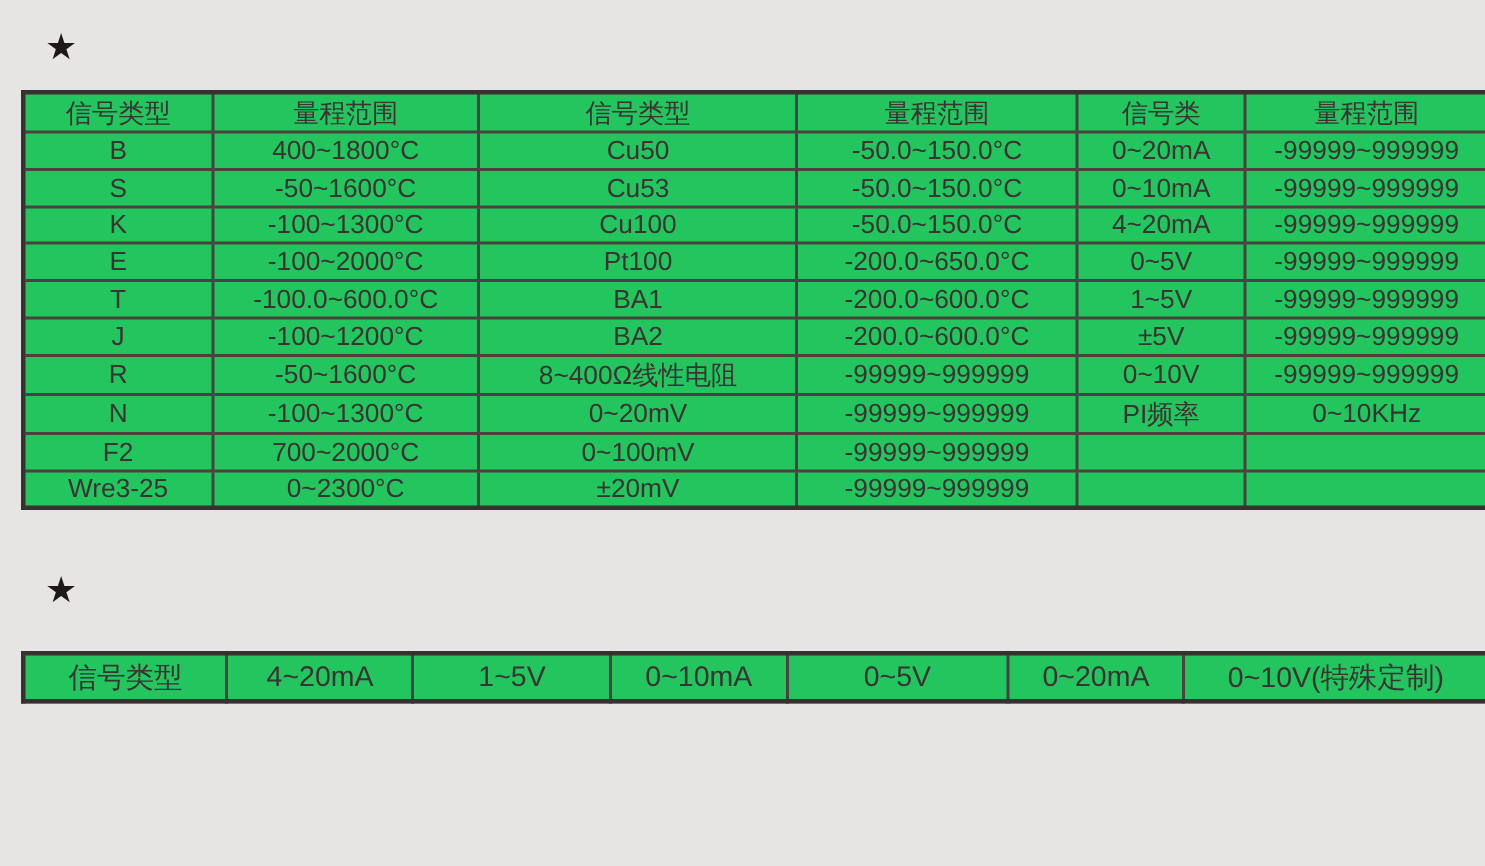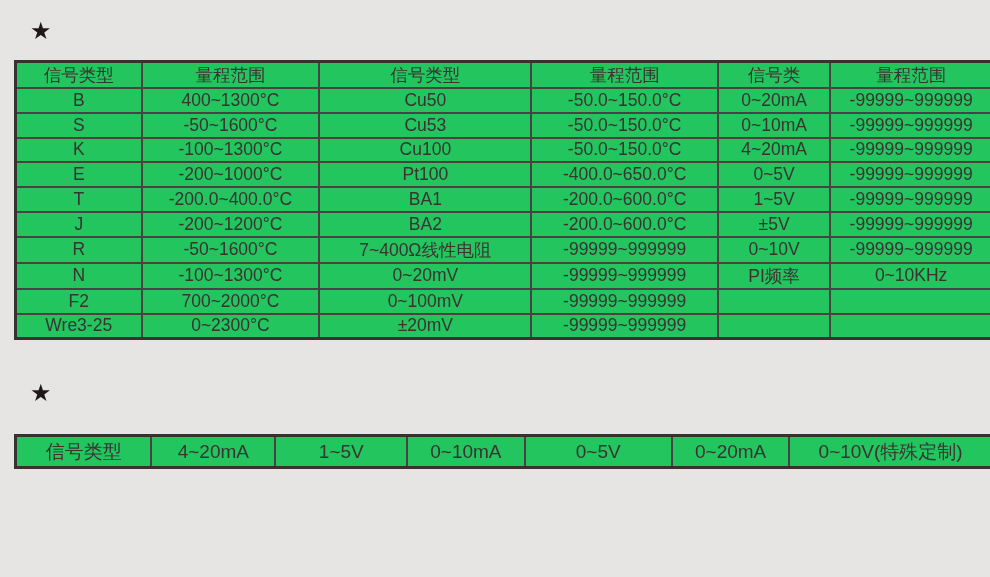--- a/index.html
+++ b/index.html
@@ -91,21 +91,21 @@
           <th>量程范围</th>
           <th>信号类型</th>
           <th>量程范围</th>
           <th>信号类</th>
           <th>量程范围</th>
         </tr>
     </thead>
     <tbody>
         <tr>
           <td>B</td>
-          <td>400~1300°C</td>
+          <td>400~1800°C</td>
           <td>Cu50</td>
           <td>-50.0~150.0°C</td>
           <td>0~20mA</td>
           <td>-99999~999999</td>
         </tr>
         <tr>
           <td>S</td>
           <td>-50~1600°C</td>
           <td>Cu53</td>
           <td>-50.0~150.0°C</td>
@@ -115,46 +115,46 @@
         <tr>
           <td>K</td>
           <td>-100~1300°C</td>
           <td>Cu100</td>
           <td>-50.0~150.0°C</td>
           <td>4~20mA</td>
           <td>-99999~999999</td>
         </tr>
         <tr>
           <td>E</td>
-          <td>-200~1000°C</td>
+          <td>-100~2000°C</td>
           <td>Pt100</td>
-          <td>-400.0~650.0°C</td>
+          <td>-200.0~650.0°C</td>
           <td>0~5V</td>
           <td>-99999~999999</td>
         </tr>
         <tr>
           <td>T</td>
-          <td>-200.0~400.0°C</td>
+          <td>-100.0~600.0°C</td>
           <td>BA1</td>
           <td>-200.0~600.0°C</td>
           <td>1~5V</td>
           <td>-99999~999999</td>
         </tr>
         <tr>
           <td>J</td>
-          <td>-200~1200°C</td>
+          <td>-100~1200°C</td>
           <td>BA2</td>
           <td>-200.0~600.0°C</td>
           <td>±5V</td>
           <td>-99999~999999</td>
         </tr>
         <tr>
           <td>R</td>
           <td>-50~1600°C</td>
-          <td>7~400Ω线性电阻</td>
+          <td>8~400Ω线性电阻</td>
           <td>-99999~999999</td>
           <td>0~10V</td>
           <td>-99999~999999</td>
         </tr>
         <tr>
           <td>N</td>
           <td>-100~1300°C</td>
           <td>0~20mV</td>
           <td>-99999~999999</td>
           <td>PI频率</td>

